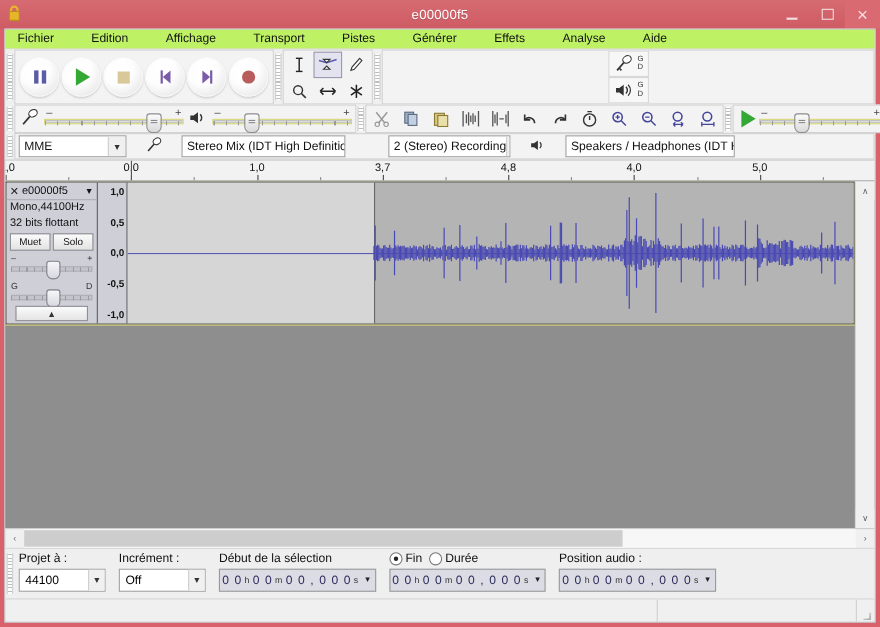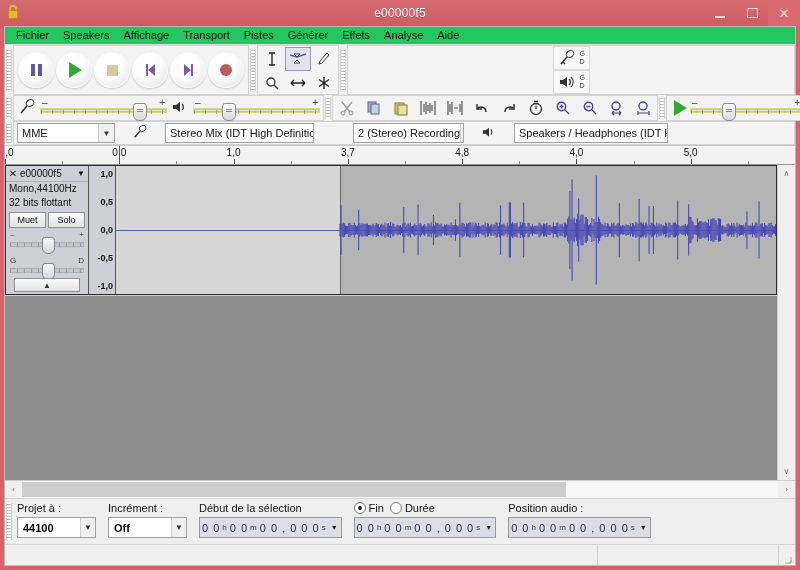--- a/index.html
+++ b/index.html
@@ -36,23 +36,24 @@
   .tb-btn .sq{width:9px;height:8px;border:1.5px solid #f3dcdd;}
   .tb-btn .dash{width:10px;height:2px;background:#f3dcdd;margin-top:7px;}
   
   .client{
     position:absolute;left:4px;right:4px;top:26px;bottom:4px;
     background:#f0f0f0;border:1px solid #b9b9b9;
     display:flex;flex-direction:column;
   }
   
   .menubar{
-    height:17px;flex:0 0 17px;background:#22c55e;
+    height:17px;flex:0 0 17px;background:#bef264;
     display:flex;align-items:center;padding-left:4px;
     border-bottom:1px solid #dcdcdc;
+    gap:20px;
   }
   .menu-item{padding:0 7px;line-height:17px;font-size:11px;color:#111;white-space:nowrap;}
   
   .tb-row{display:flex;align-items:stretch;background:#efefef;}
   .tb-row.r1{height:50px;flex:0 0 50px;}
   .tb-row.r2{height:26px;flex:0 0 26px;}
   .tb-row.r3{height:24px;flex:0 0 24px;}
   .grip{
     width:8px;flex:0 0 8px;background:#efefef;
     display:flex;align-items:center;justify-content:center;
@@ -228,21 +229,21 @@
   .hs-thumb{position:absolute;left:0;top:1px;bottom:1px;width:72%;background:#cdcdcd;}
   
   .selbar{
     height:45px;flex:0 0 45px;background:#efefef;display:flex;align-items:stretch;
     border-top:1px solid #d5d5d5;
   }
   .sbgroup{padding:3px 8px 0 4px;display:flex;flex-direction:column;justify-content:flex-start;}
   .sblabel{font-size:11px;color:#111;margin-bottom:3px;white-space:nowrap;}
   .sbsel{
     height:19px;border:1px solid #a0a0a0;background:#fff;
-    display:flex;align-items:center;font-size:11px;padding-left:5px;min-width:62px;font-weight:bold;
+    display:flex;align-items:center;font-size:11px;padding-left:5px;min-width:62px;
   }
   .sbsel .arrow{margin-left:auto;width:14px;flex:0 0 14px;height:100%;
     display:flex;align-items:center;justify-content:center;background:#f0f0f0;
     border-left:1px solid #cfcfcf;font-size:8px;color:#333;}
   .digits{
     height:19px;border:1px solid #9a9a9a;background:#dcdce4;
     display:flex;align-items:center;padding:0 2px;font-size:11px;color:#2a2a5a;
     letter-spacing:1px;white-space:nowrap;
   }
   .digits .unit{font-size:8px;color:#333;margin:0 2px;}
@@ -288,21 +289,21 @@
           <span class="sq"></span>
         </div>
       <div class="tb-btn close">✕</div>
     </div>
   </div>
 
   <div class="client">
 
     <div class="menubar">
       <span class="menu-item">Fichier</span>
-      <span class="menu-item">Speakers</span>
+      <span class="menu-item">Edition</span>
       <span class="menu-item">Affichage</span>
       <span class="menu-item">Transport</span>
       <span class="menu-item">Pistes</span>
       <span class="menu-item">Générer</span>
       <span class="menu-item">Effets</span>
       <span class="menu-item">Analyse</span>
       <span class="menu-item">Aide</span>
     </div>
 
     <div class="tb-row r1">

